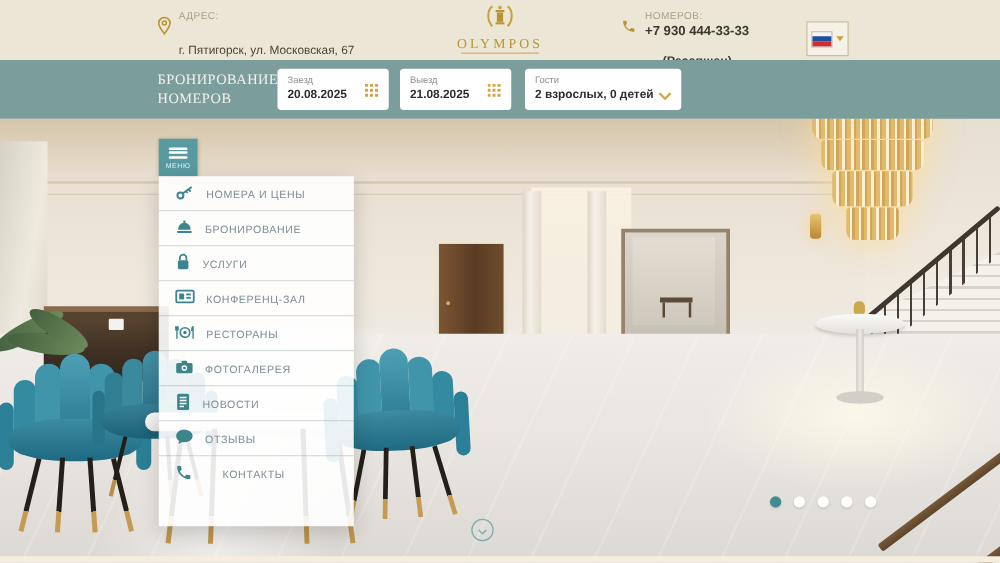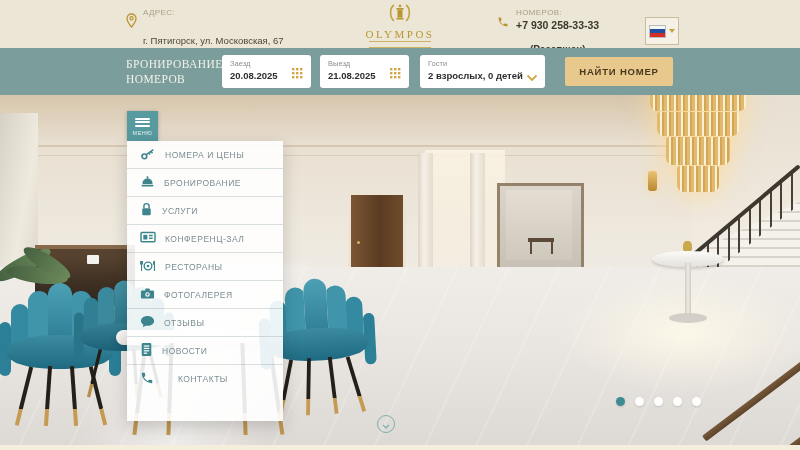--- a/index.html
+++ b/index.html
@@ -136,21 +136,21 @@
   </div>
 
   <div class="phone">
     <span style="margin-top:6px">
       <svg width="12" height="12" viewBox="0 0 24 24">
           <path d="M6.62 10.79a15 15 0 0 0 6.59 6.59l2.2-2.2a1 1 0 0 1 1.05-.24 11 11 0 0 0 3.54.57 1 1 0 0 1 1 1V20a1 1 0 0 1-1 1A17 17 0 0 1 3 4a1 1 0 0 1 1-1h3.5a1 1 0 0 1 1 1 11 11 0 0 0 .57 3.54 1 1 0 0 1-.25 1.05z" fill="#b9952f"></path>
         </svg>
     </span>
     <div style="position:relative">
       <div class="tb-label">НОМЕРОВ:</div>
-      <div class="phone-num">+7 930 258-33-33</div>
+      <div class="phone-num">+7 930 444-33-33</div>
       <div class="phone-note">(Ресепшен)</div>
     </div>
   </div>
 
   <div class="lang">
     <span class="flag">
         <div class="f-w"></div>
         <div class="f-b"></div>
         <div class="f-r"></div>
       </span>
@@ -207,21 +207,20 @@
   <div class="field f-guests">
     <div class="fld-label">Гости</div>
     <div class="fld-value">2 взрослых, 0 детей</div>
     <span class="fld-icon" style="top:13px">
       <svg width="12" height="8" viewBox="0 0 12 8">
           <path d="M1.5 1.5 6 6l4.5-4.5" stroke="#d1a647" stroke-width="1.8" fill="none"></path>
         </svg>
     </span>
   </div>
 
-  <button class="find-btn">НАЙТИ НОМЕР</button>
 </div>
 
 <div class="hero">
 
   <div class="abs molding"></div>
   <div class="abs molding2"></div>
   <div class="abs lmirror"></div>
   <div class="abs hallglow"></div>
   <div class="abs col" style="left:418px;"></div>
   <div class="abs col" style="left:470px;height:145px;"></div>
@@ -347,36 +346,36 @@
     <div class="mi">
       <span><svg width="15" height="13" viewBox="0 0 24 20">
             <rect x="1.5" y="5" width="21" height="13" rx="2" fill="#3d858d"></rect>
             <rect x="8.5" y="2" width="7" height="4" rx="1" fill="#3d858d"></rect>
             <circle cx="12" cy="11.5" r="3.6" fill="#fff"></circle>
             <circle cx="12" cy="11.5" r="1.8" fill="#3d858d"></circle>
           </svg></span>
       <span>ФОТОГАЛЕРЕЯ</span>
     </div>
     <div class="mi">
-      <span><svg width="15" height="13" viewBox="0 0 24 20">
-            <path d="M12 1C6 1 1.5 4.4 1.5 8.8c0 2.6 1.6 4.9 4 6.3L4.5 19l4.6-2.4c.9.2 1.9.3 2.9.3 6 0 10.5-3.4 10.5-7.9S18 1 12 1z" fill="#3d858d"></path>
-          </svg></span>
-      <span>ОТЗЫВЫ</span>
-    </div>
-    <div class="mi">
       <span><svg width="13" height="15" viewBox="0 0 18 22">
             <rect x="2" y="1.5" width="14" height="19" rx="1.8" fill="#3d858d"></rect>
             <rect x="5" y="5" width="8" height="1.8" fill="#fff"></rect>
             <rect x="5" y="8.5" width="8" height="1.8" fill="#fff"></rect>
             <rect x="5" y="12" width="8" height="1.8" fill="#fff"></rect>
             <rect x="5" y="15.5" width="5" height="1.8" fill="#fff"></rect>
           </svg></span>
       <span>НОВОСТИ</span>
     </div>
     <div class="mi">
+      <span><svg width="15" height="13" viewBox="0 0 24 20">
+            <path d="M12 1C6 1 1.5 4.4 1.5 8.8c0 2.6 1.6 4.9 4 6.3L4.5 19l4.6-2.4c.9.2 1.9.3 2.9.3 6 0 10.5-3.4 10.5-7.9S18 1 12 1z" fill="#3d858d"></path>
+          </svg></span>
+      <span>ОТЗЫВЫ</span>
+    </div>
+    <div class="mi">
       <span><svg width="14" height="14" viewBox="0 0 24 24">
             <path d="M6.62 10.79a15 15 0 0 0 6.59 6.59l2.2-2.2a1 1 0 0 1 1.05-.24 11 11 0 0 0 3.54.57 1 1 0 0 1 1 1V20a1 1 0 0 1-1 1A17 17 0 0 1 3 4a1 1 0 0 1 1-1h3.5a1 1 0 0 1 1 1 11 11 0 0 0 .57 3.54 1 1 0 0 1-.25 1.05z" fill="#3d858d"></path>
           </svg></span>
       <span>КОНТАКТЫ</span>
     </div>
   </nav>
 
   <div class="dots">
     <div class="dot active"></div>
     <div class="dot"></div>

